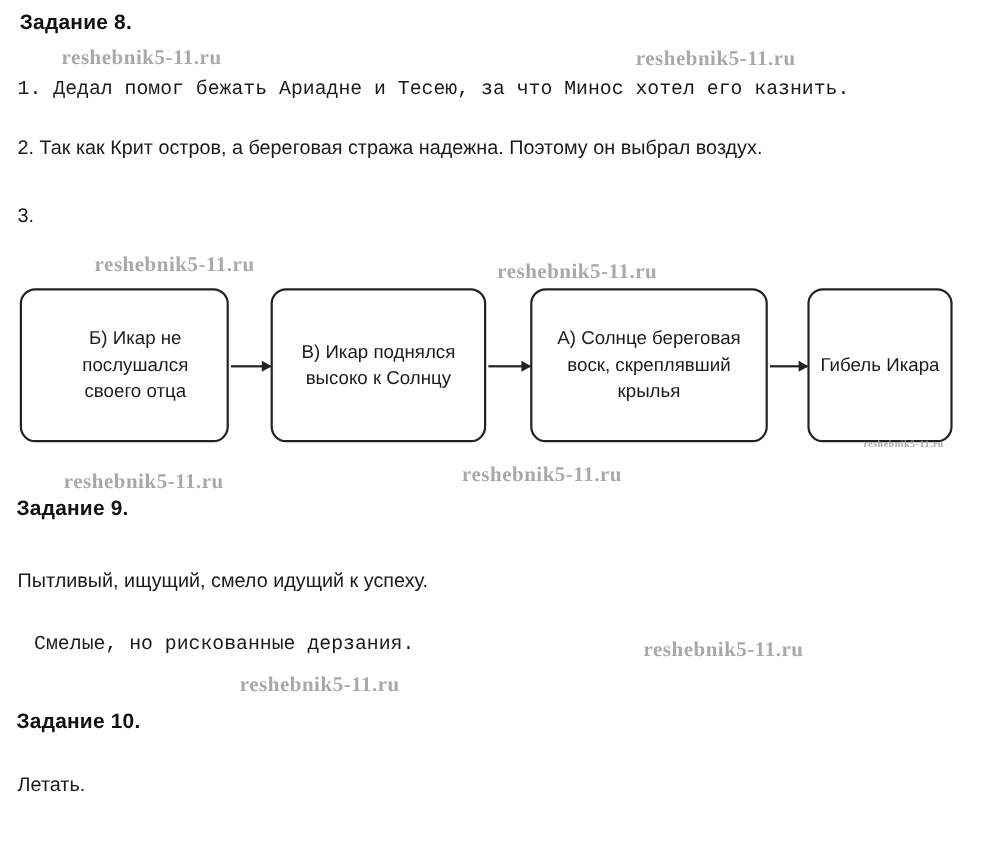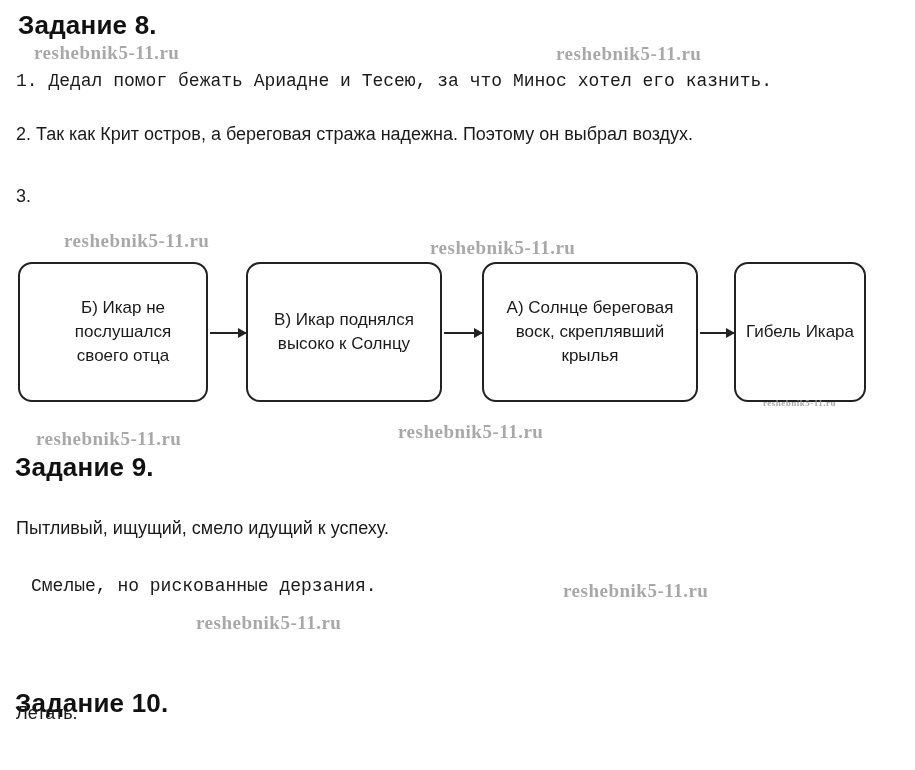--- a/index.html
+++ b/index.html
@@ -17,41 +17,42 @@
   }
   .page {
     position: relative;
     width: 915px;
     height: 770px;
   }
   .task-heading {
     position: absolute;
     font-family: "Liberation Sans", sans-serif;
     font-weight: bold;
-    font-size: 26px;
+    font-size: 19px;
     color: #111;
     letter-spacing: 0.2px;
   }
   .body-line {
     position: absolute;
     font-family: "Liberation Sans", sans-serif;
     font-size: 18px;
     color: #1a1a1a;
     white-space: nowrap;
   }
   .watermark {
     position: absolute;
     font-family: "Liberation Serif", serif;
     font-weight: bold;
     color: #9a9a9a;
     opacity: 0.85;
     white-space: nowrap;
     letter-spacing: 0.5px;
     pointer-events: none;
     user-select: none;
+    margin-left: 22px;
   }
 
   
   .flow {
     position: absolute;
     left: 18px;
     top: 256px;
     width: 880px;
     height: 152px;
   }
@@ -127,21 +128,21 @@
     </div>
 
   </div>
 
   <div class="task-heading" style="left:15px; top:452px;">Задание 9.</div>
 
   <div class="body-line" style="left:16px; top:518px;">Пытливый, ищущий, смело идущий к успеху.</div>
 
   <div class="body-line" style="left:31px; top:576px;font-family:Liberation Mono, monospace;">Смелые, но рискованные дерзания.</div>
 
-  <div class="task-heading" style="left:15px; top:646px;margin-top:42px;">Задание 10.</div>
+  <div class="task-heading" style="left:15px; top:646px;">Задание 10.</div>
 
   <div class="body-line" style="left:16px; top:703px;">Летать.</div>
 
   <div class="watermark" style="left:34px;  top:42px;  font-size:19px;">reshebnik5-11.ru</div>
   <div class="watermark" style="left:556px; top:43px;  font-size:19px;">reshebnik5-11.ru</div>
   <div class="watermark" style="left:64px;  top:230px; font-size:19px;">reshebnik5-11.ru</div>
   <div class="watermark" style="left:430px; top:237px; font-size:19px;">reshebnik5-11.ru</div>
   <div class="watermark" style="left:36px;  top:428px; font-size:19px;">reshebnik5-11.ru</div>
   <div class="watermark" style="left:398px; top:421px; font-size:19px;">reshebnik5-11.ru</div>
   <div class="watermark" style="left:763px; top:398px; font-size:9px;">reshebnik5-11.ru</div>

